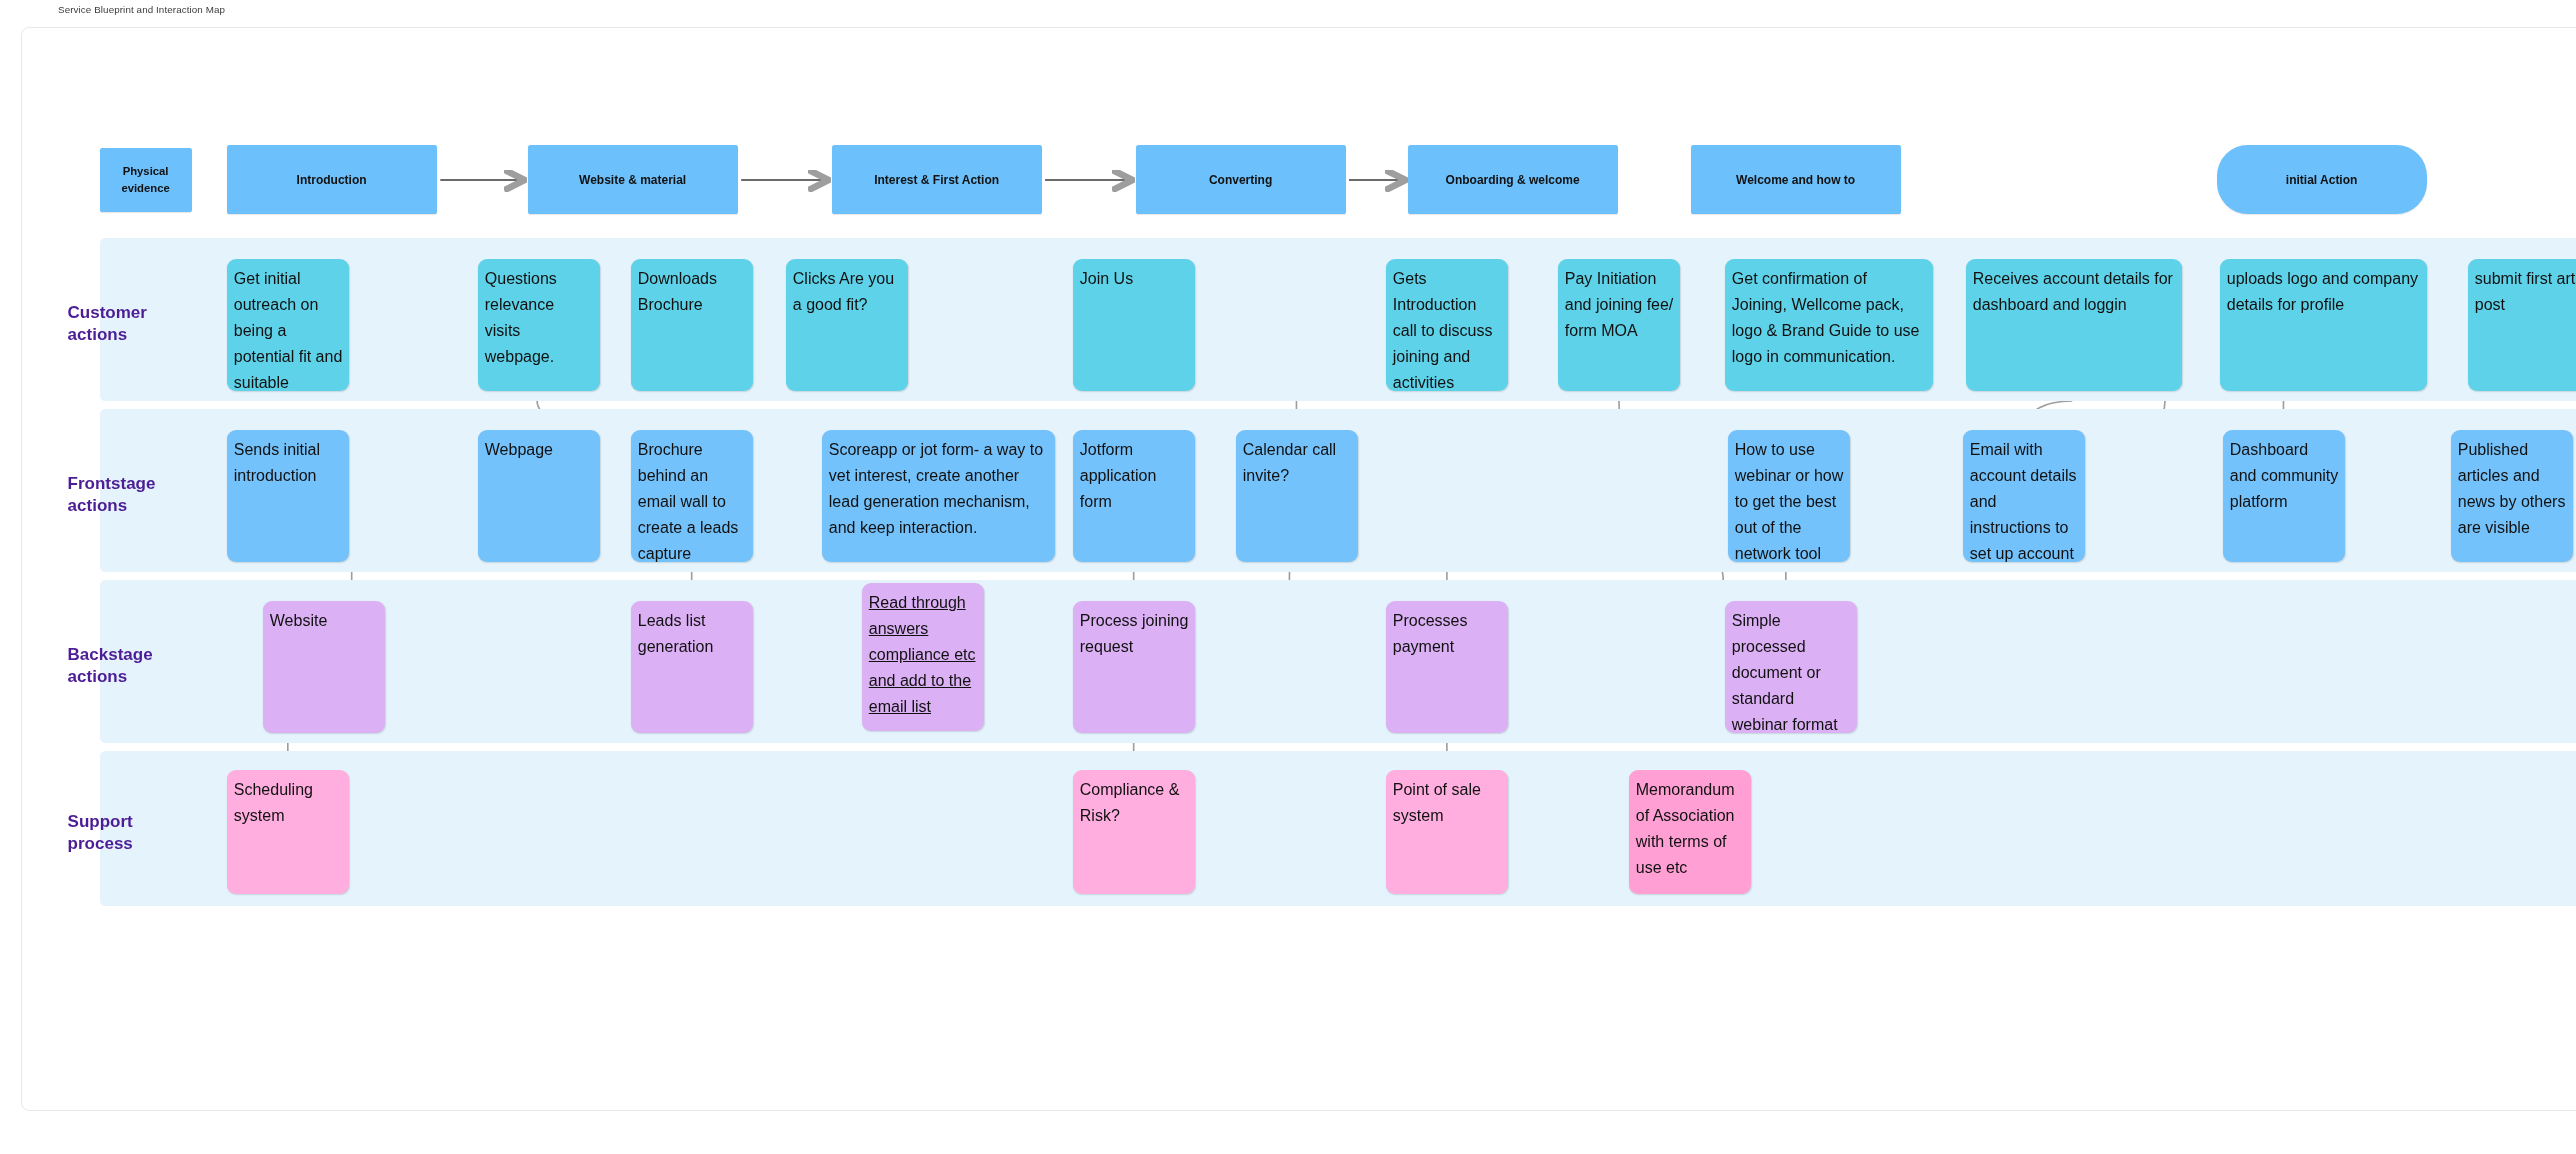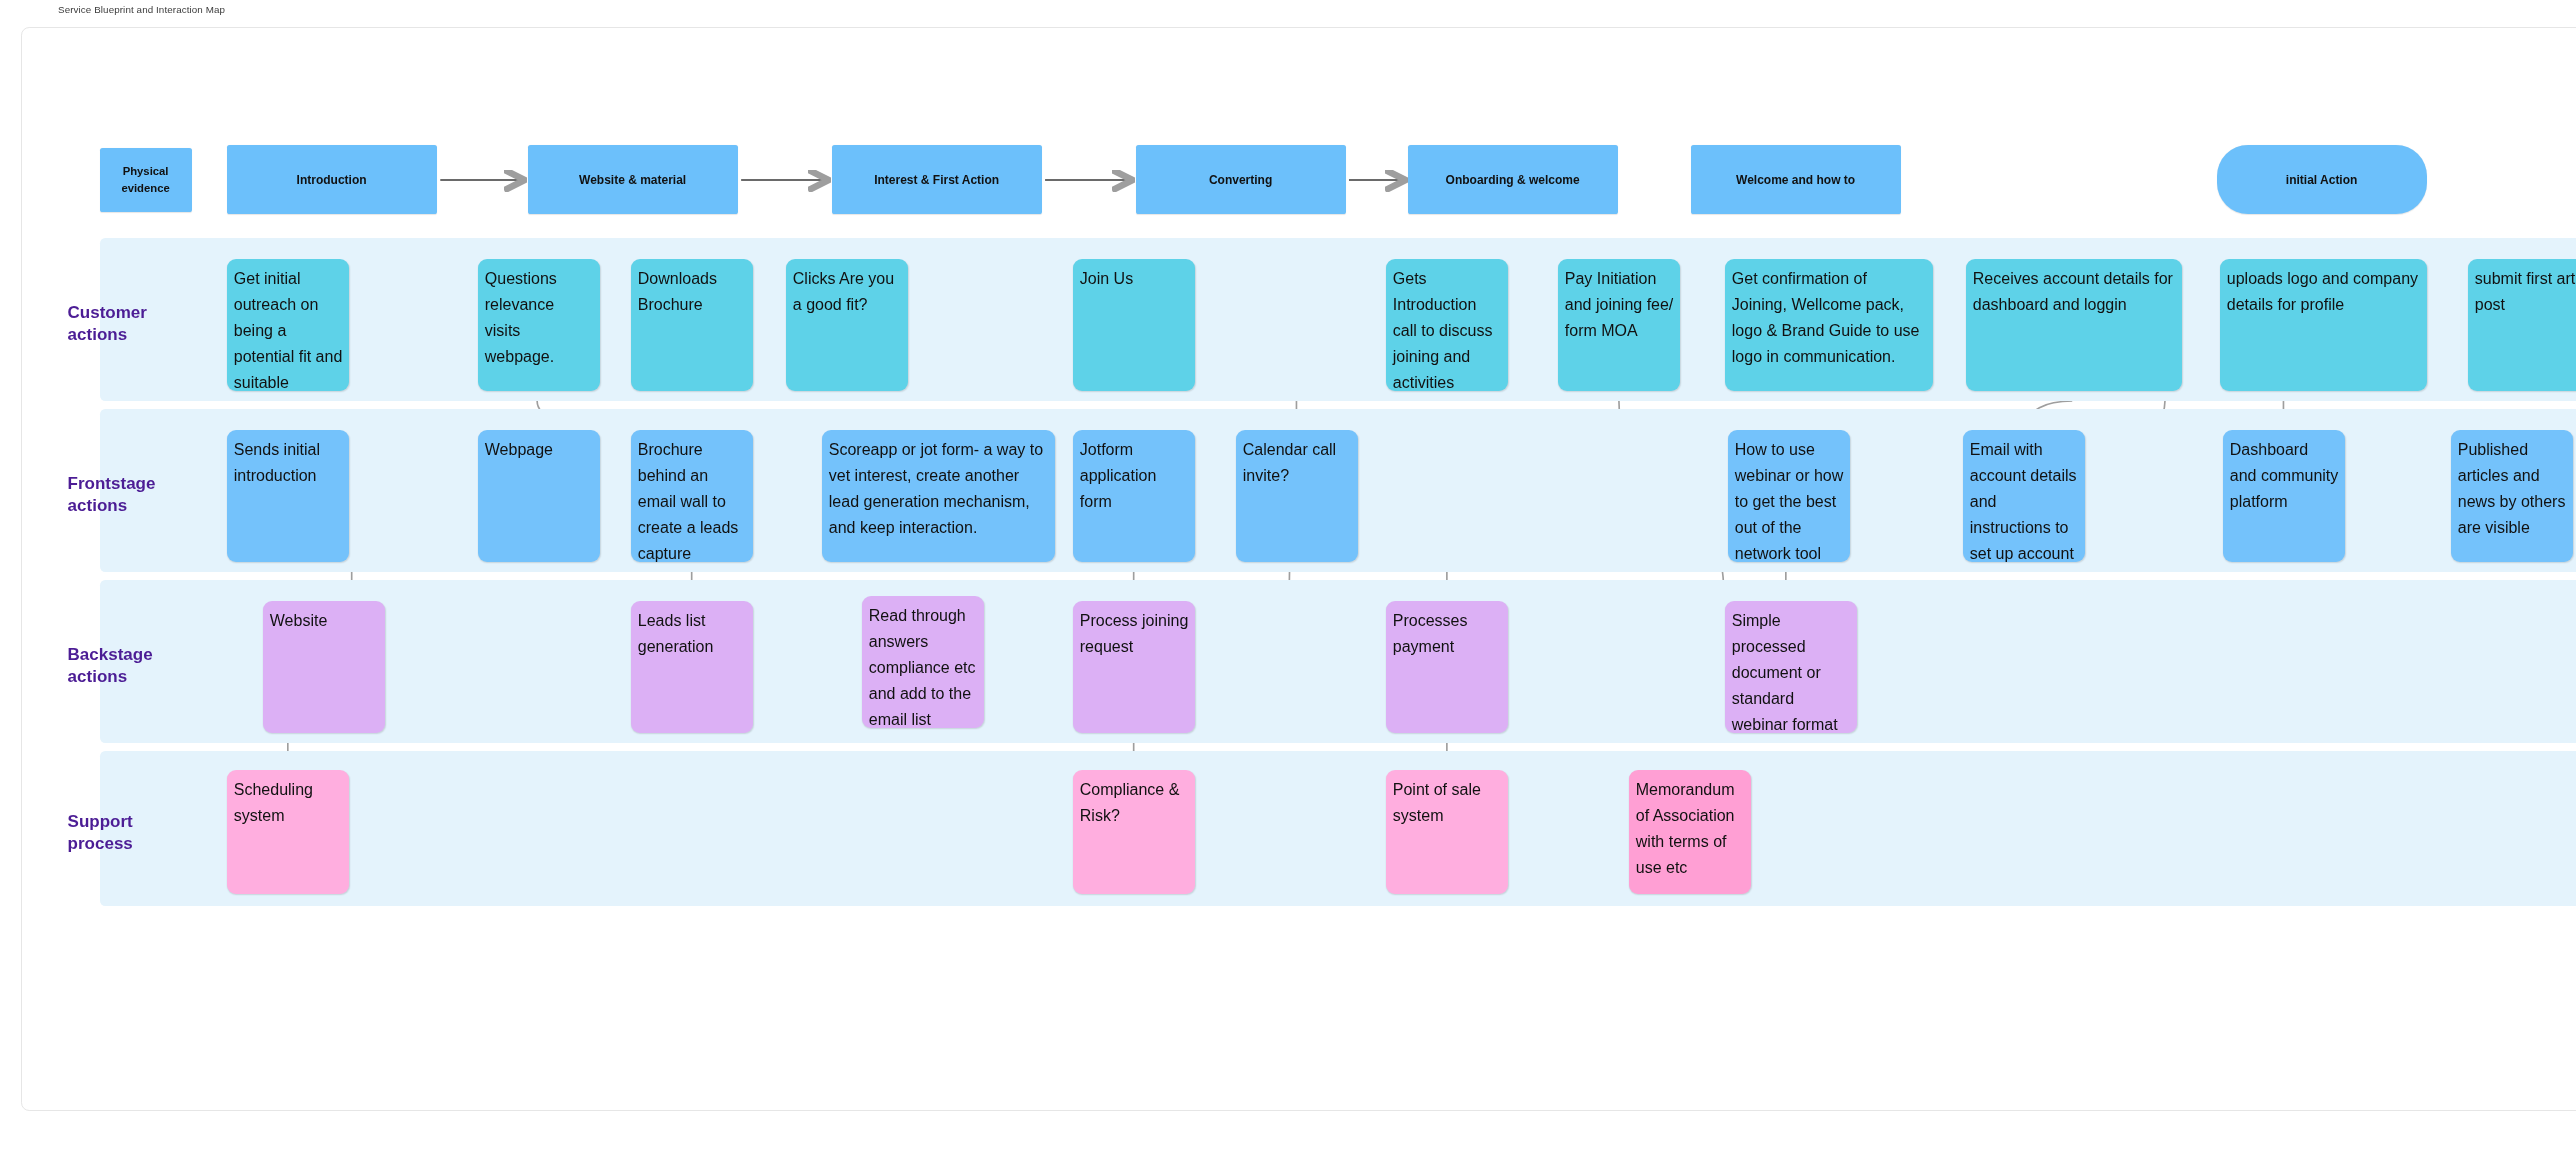--- a/index.html
+++ b/index.html
@@ -147,21 +147,21 @@
       <div class="card c-front" style="left: 1941px; top: 402px; width: 122px; height: 132px;">Email with account details and instructions to set up account</div>
       <div class="card c-front" style="left: 2201px; top: 402px; width: 122px; height: 132px;">Dashboard and community platform</div>
       <div class="card c-front" style="left: 2429px; top: 402px; width: 122px; height: 132px;">Published articles and news by others are visible</div>
       <div class="lane" style="top: 552px; height: 163px; width: 3338px;"></div>
       <div class="lane-label" style="top: 616px;">
         <div>Backstage</div>
         <div>actions</div>
       </div>
       <div class="card c-back" style="left: 205px; top: 573px; width: 122px; height: 132px; margin-left: 36px;">Website</div>
       <div class="card c-back" style="left: 609px; top: 573px; width: 122px; height: 132px;">Leads list generation</div>
-      <div class="card c-back" style="left: 840px; top: 568px; width: 122px; height: 132px;">Read through answers compliance etc and add to the email list</div>
+      <div class="card c-back" style="left: 840px; top: 555px; width: 122px; height: 148px; text-decoration: underline;">Read through answers compliance etc and add to the email list</div>
       <div class="card c-back" style="left: 1051px; top: 573px; width: 122px; height: 132px;">Process joining request</div>
       <div class="card c-back" style="left: 1364px; top: 573px; width: 122px; height: 132px;">Processes payment</div>
       <div class="card c-back" style="left: 1703px; top: 573px; width: 132px; height: 132px;">Simple processed document or standard webinar format with faq's</div>
       <div class="lane" style="top: 723px; height: 155px; width: 3338px;"></div>
       <div class="lane-label" style="top: 783px;">
         <div>Support</div>
         <div>process</div>
       </div>
       <div class="card c-supp" style="left: 205px; top: 742px; width: 122px; height: 124px;">Scheduling system</div>
       <div class="card c-supp" style="left: 1051px; top: 742px; width: 122px; height: 124px;">Compliance &amp; Risk?</div>

